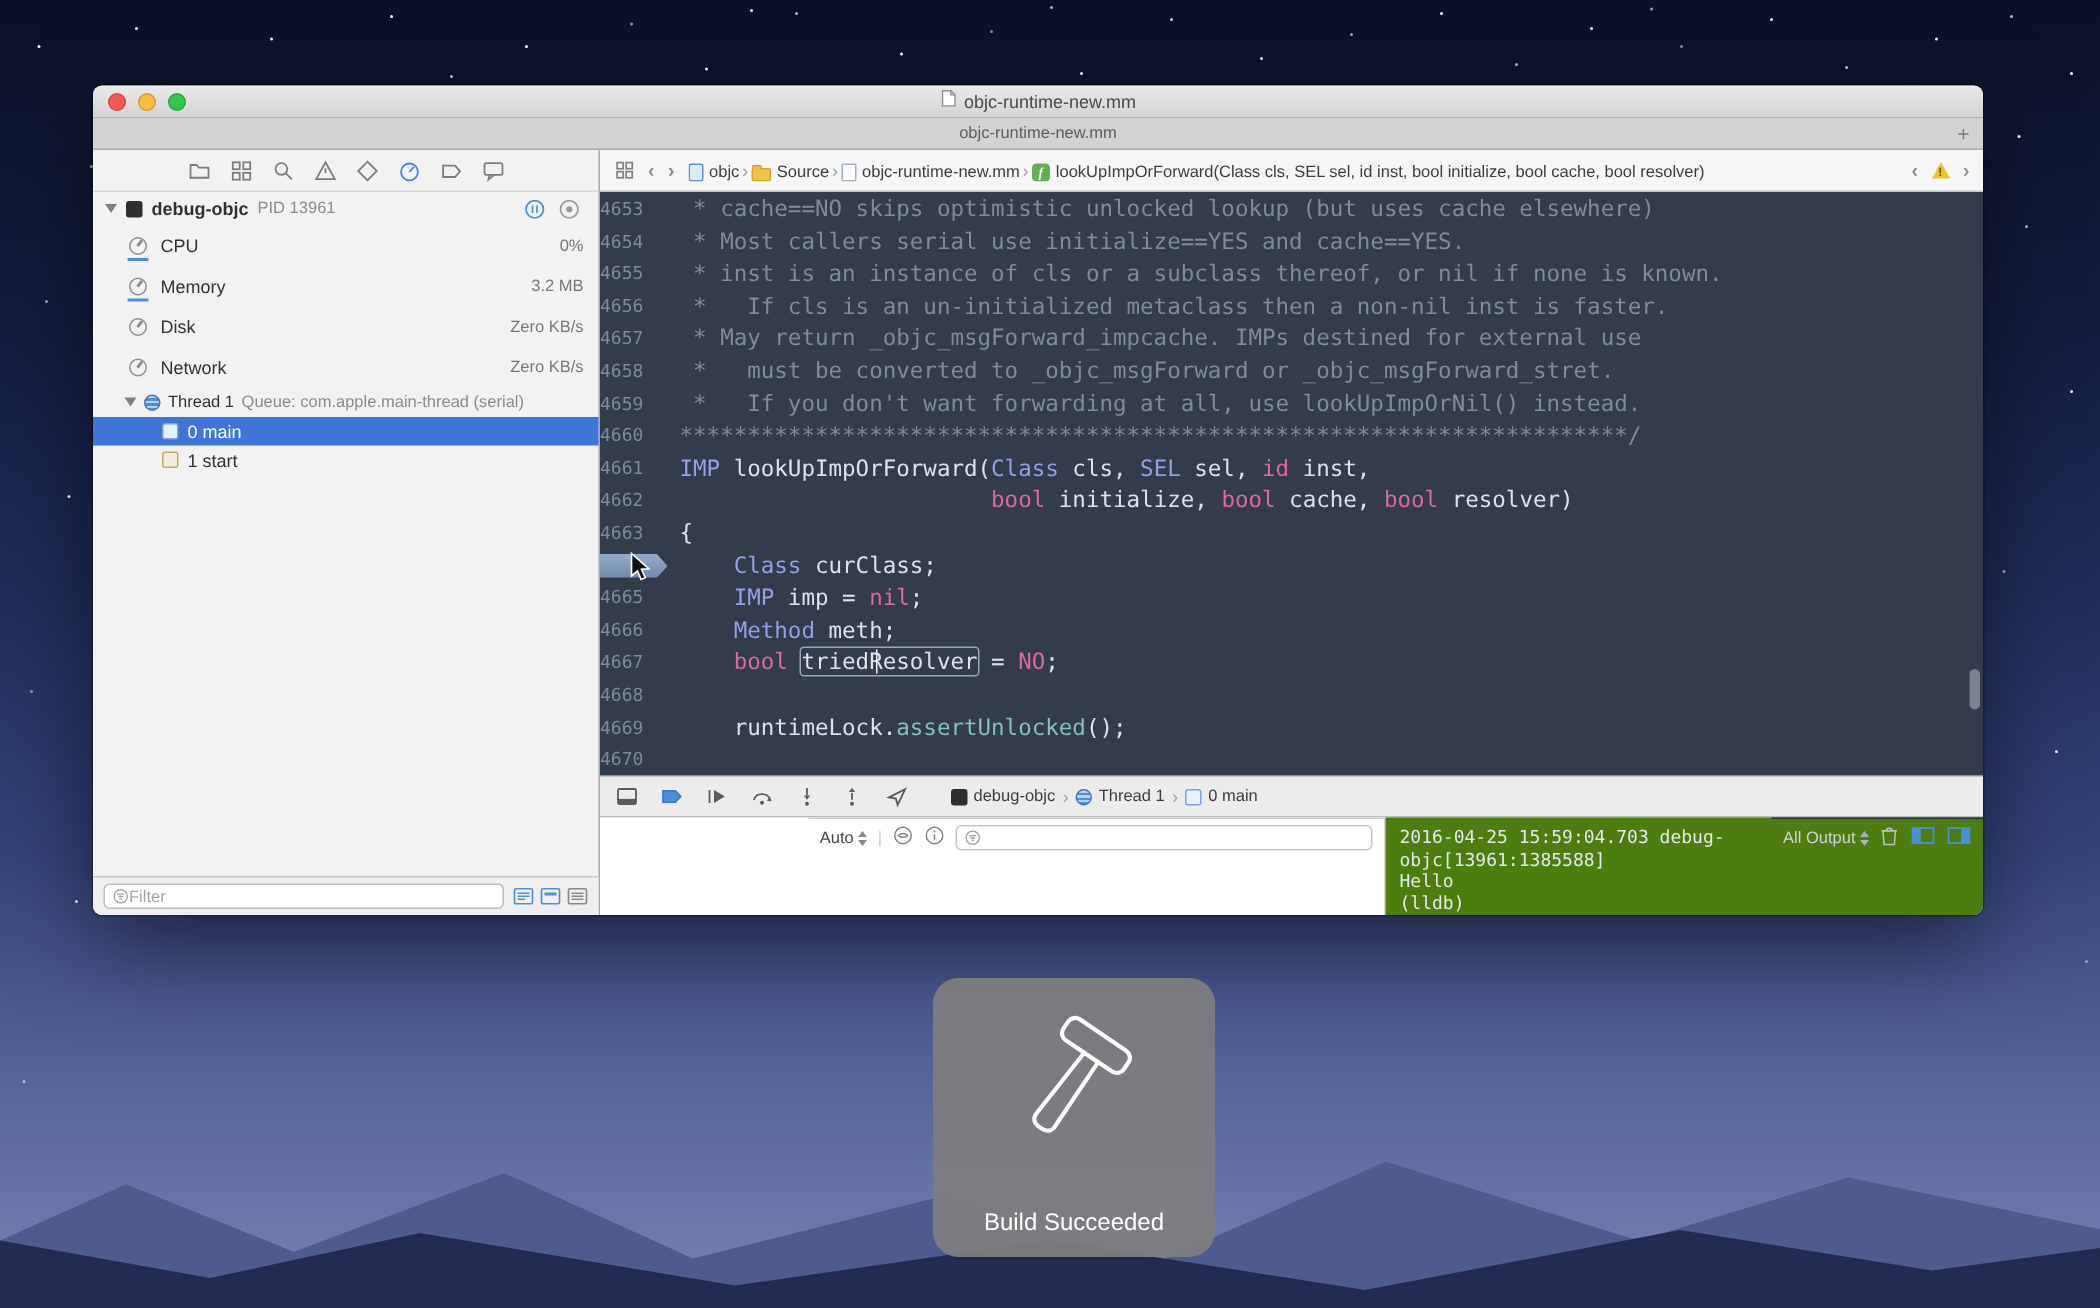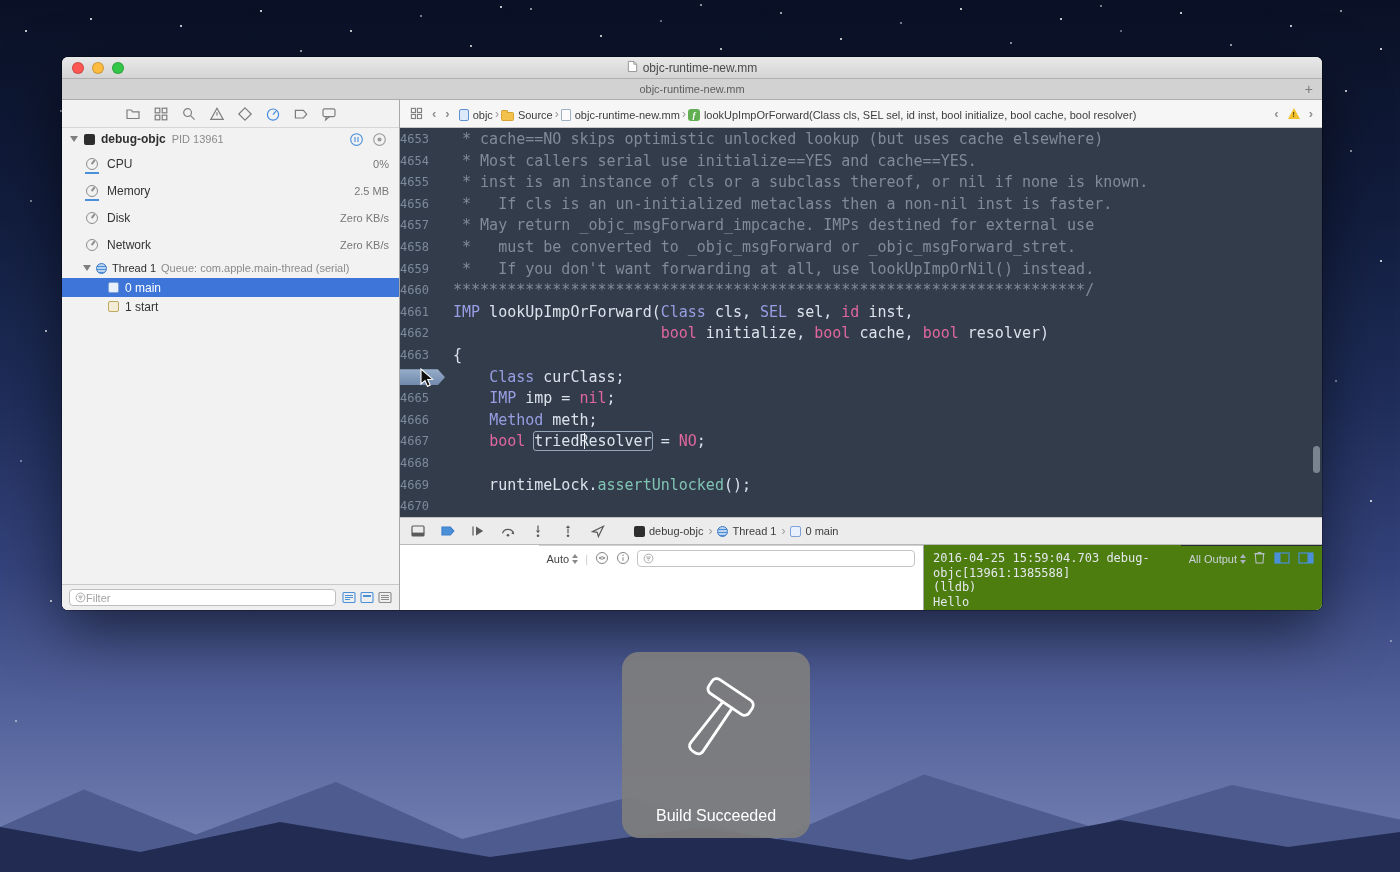--- a/index.html
+++ b/index.html
@@ -272,21 +272,21 @@
 
       <div>
           <div class="stat-row">
             <span class="stat-gauge has-bar"></span>
             <span class="stat-label">CPU</span>
             <span class="stat-value">0%</span>
           </div>
           <div class="stat-row">
             <span class="stat-gauge has-bar"></span>
             <span class="stat-label">Memory</span>
-            <span class="stat-value">2.5 MB</span>
+            <span class="stat-value">3.2 MB</span>
           </div>
           <div class="stat-row">
             <span class="stat-gauge"></span>
             <span class="stat-label">Disk</span>
             <span class="stat-value">Zero KB/s</span>
           </div>
           <div class="stat-row">
             <span class="stat-gauge"></span>
             <span class="stat-label">Network</span>
             <span class="stat-value">Zero KB/s</span>
@@ -488,21 +488,21 @@
             <span class="vars-filter">
               <svg viewBox="0 0 14 14">
                   <circle cx="7" cy="7" r="5.6"></circle>
                   <path d="M4 5.2h6M5 7.2h4M6 9.2h2"></path>
                 </svg>
             </span>
           </div>
         </div>
 
         <div class="console-pane">
-          <div class="console-text"><div class="console-line">2016-04-25 15:59:04.703 debug-objc[13961:1385588]</div><div class="console-line">(lldb)</div><div class="console-line">Hello</div></div>
+          <div class="console-text"><div class="console-line">2016-04-25 15:59:04.703 debug-objc[13961:1385588]</div><div class="console-line">Hello</div><div class="console-line">(lldb)</div></div>
           <div class="bottombar">
             <span style="display:inline-flex;align-items:center">
               <span>All Output</span>
               <span class="stepper">
                   <i class="up"></i>
                   <i class="down"></i>
                 </span>
             </span>
             <span class="console-icons">
               <span class="trash"><svg viewBox="0 0 14 16">

